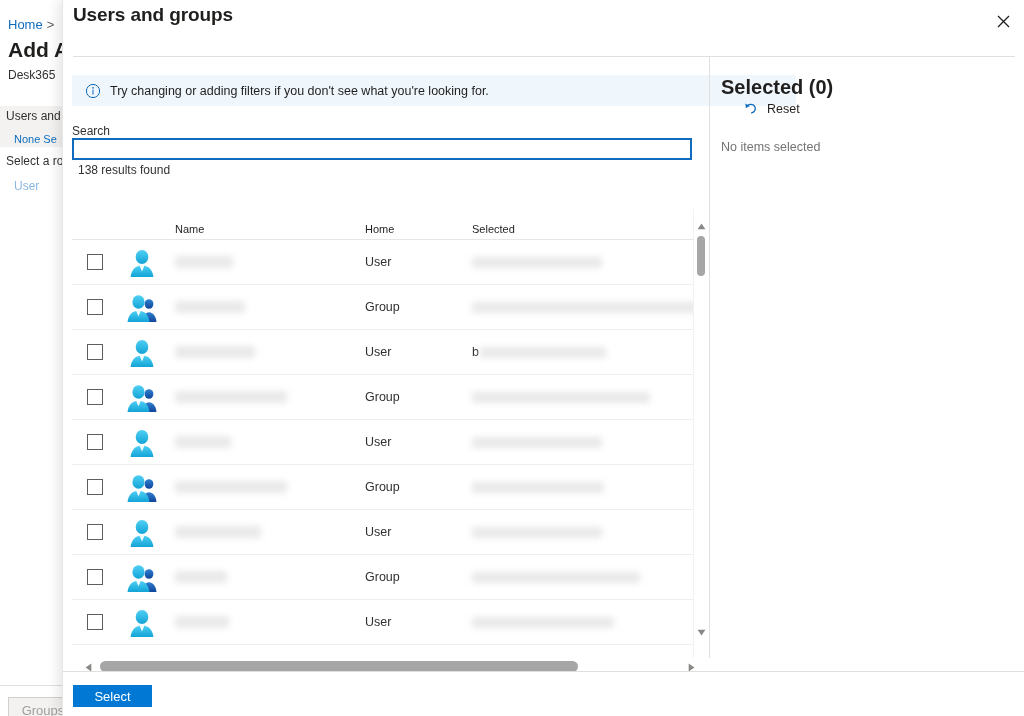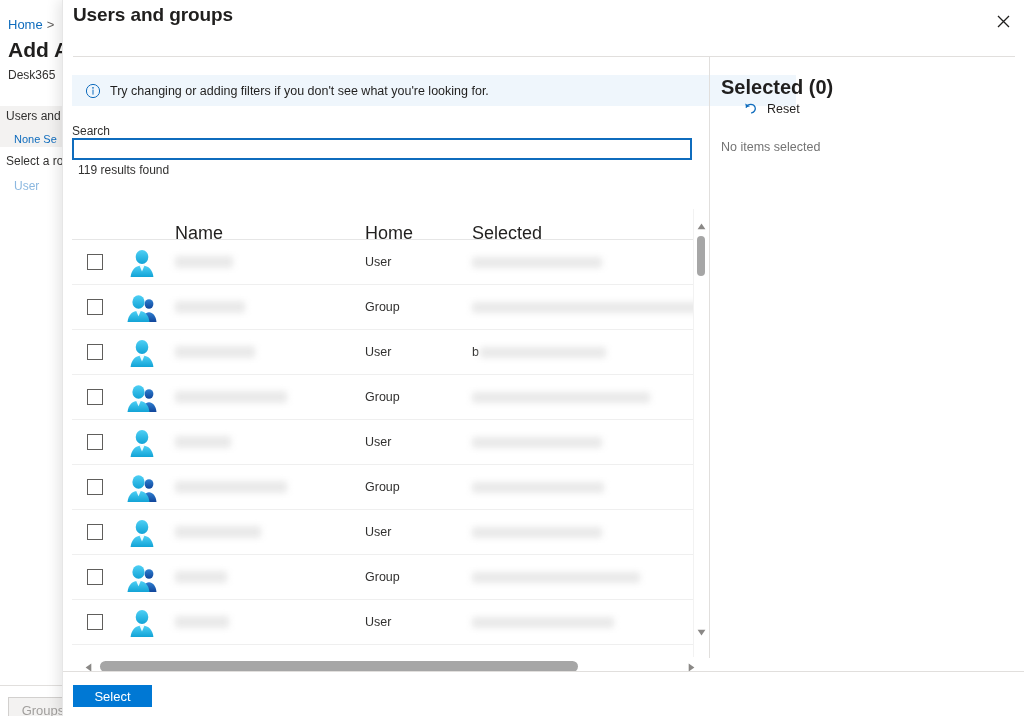--- a/index.html
+++ b/index.html
@@ -132,21 +132,21 @@
   
   .table-wrap {
     position: absolute; left: 9px; top: 152px; width: 628px; height: 448px;
     overflow: hidden;
   }
   .table-head {
     position: relative; height: 31px; width: 628px;
     border-bottom: 1px solid #e6e6e6;
   }
   .th {
-    position: absolute; top: 14px; font-size: 18px; color: #201f1e;
+    position: absolute; top: 14px; font-size: 11px; color: #201f1e;
   }
   .th-name { left: 103px; }
   .th-type { left: 293px; }
   .th-details { left: 400px; }
 
   .row {
     position: relative; height: 45px; width: 628px;
     border-bottom: 1px solid #efefef; background: #ffffff;
   }
   .cb {
@@ -283,21 +283,21 @@
             <circle cx="8" cy="8" r="6.6" fill="none" stroke="#0f6cbd" stroke-width="1"></circle>
             <circle cx="8" cy="4.8" r="0.85" fill="#0f6cbd"></circle>
             <rect x="7.5" y="6.6" width="1" height="5" fill="#0f6cbd"></rect>
           </svg>
         </span>
         <span class="info-text">Try changing or adding filters if you don't see what you're looking for.</span>
       </div>
 
       <div class="search-label">Search</div>
       <input class="search-input" type="text" autofocus="" placeholder="" style="">
-      <div class="results-count">119 results found</div>
+      <div class="results-count">138 results found</div>
 
 
       <div class="table-wrap">
         <div class="table-head">
           <div class="th th-name">Name</div>
           <div class="th th-type">Home</div>
           <div class="th th-details">Selected</div>
         </div>
         <div id="rows-host">
             <div class="row">

